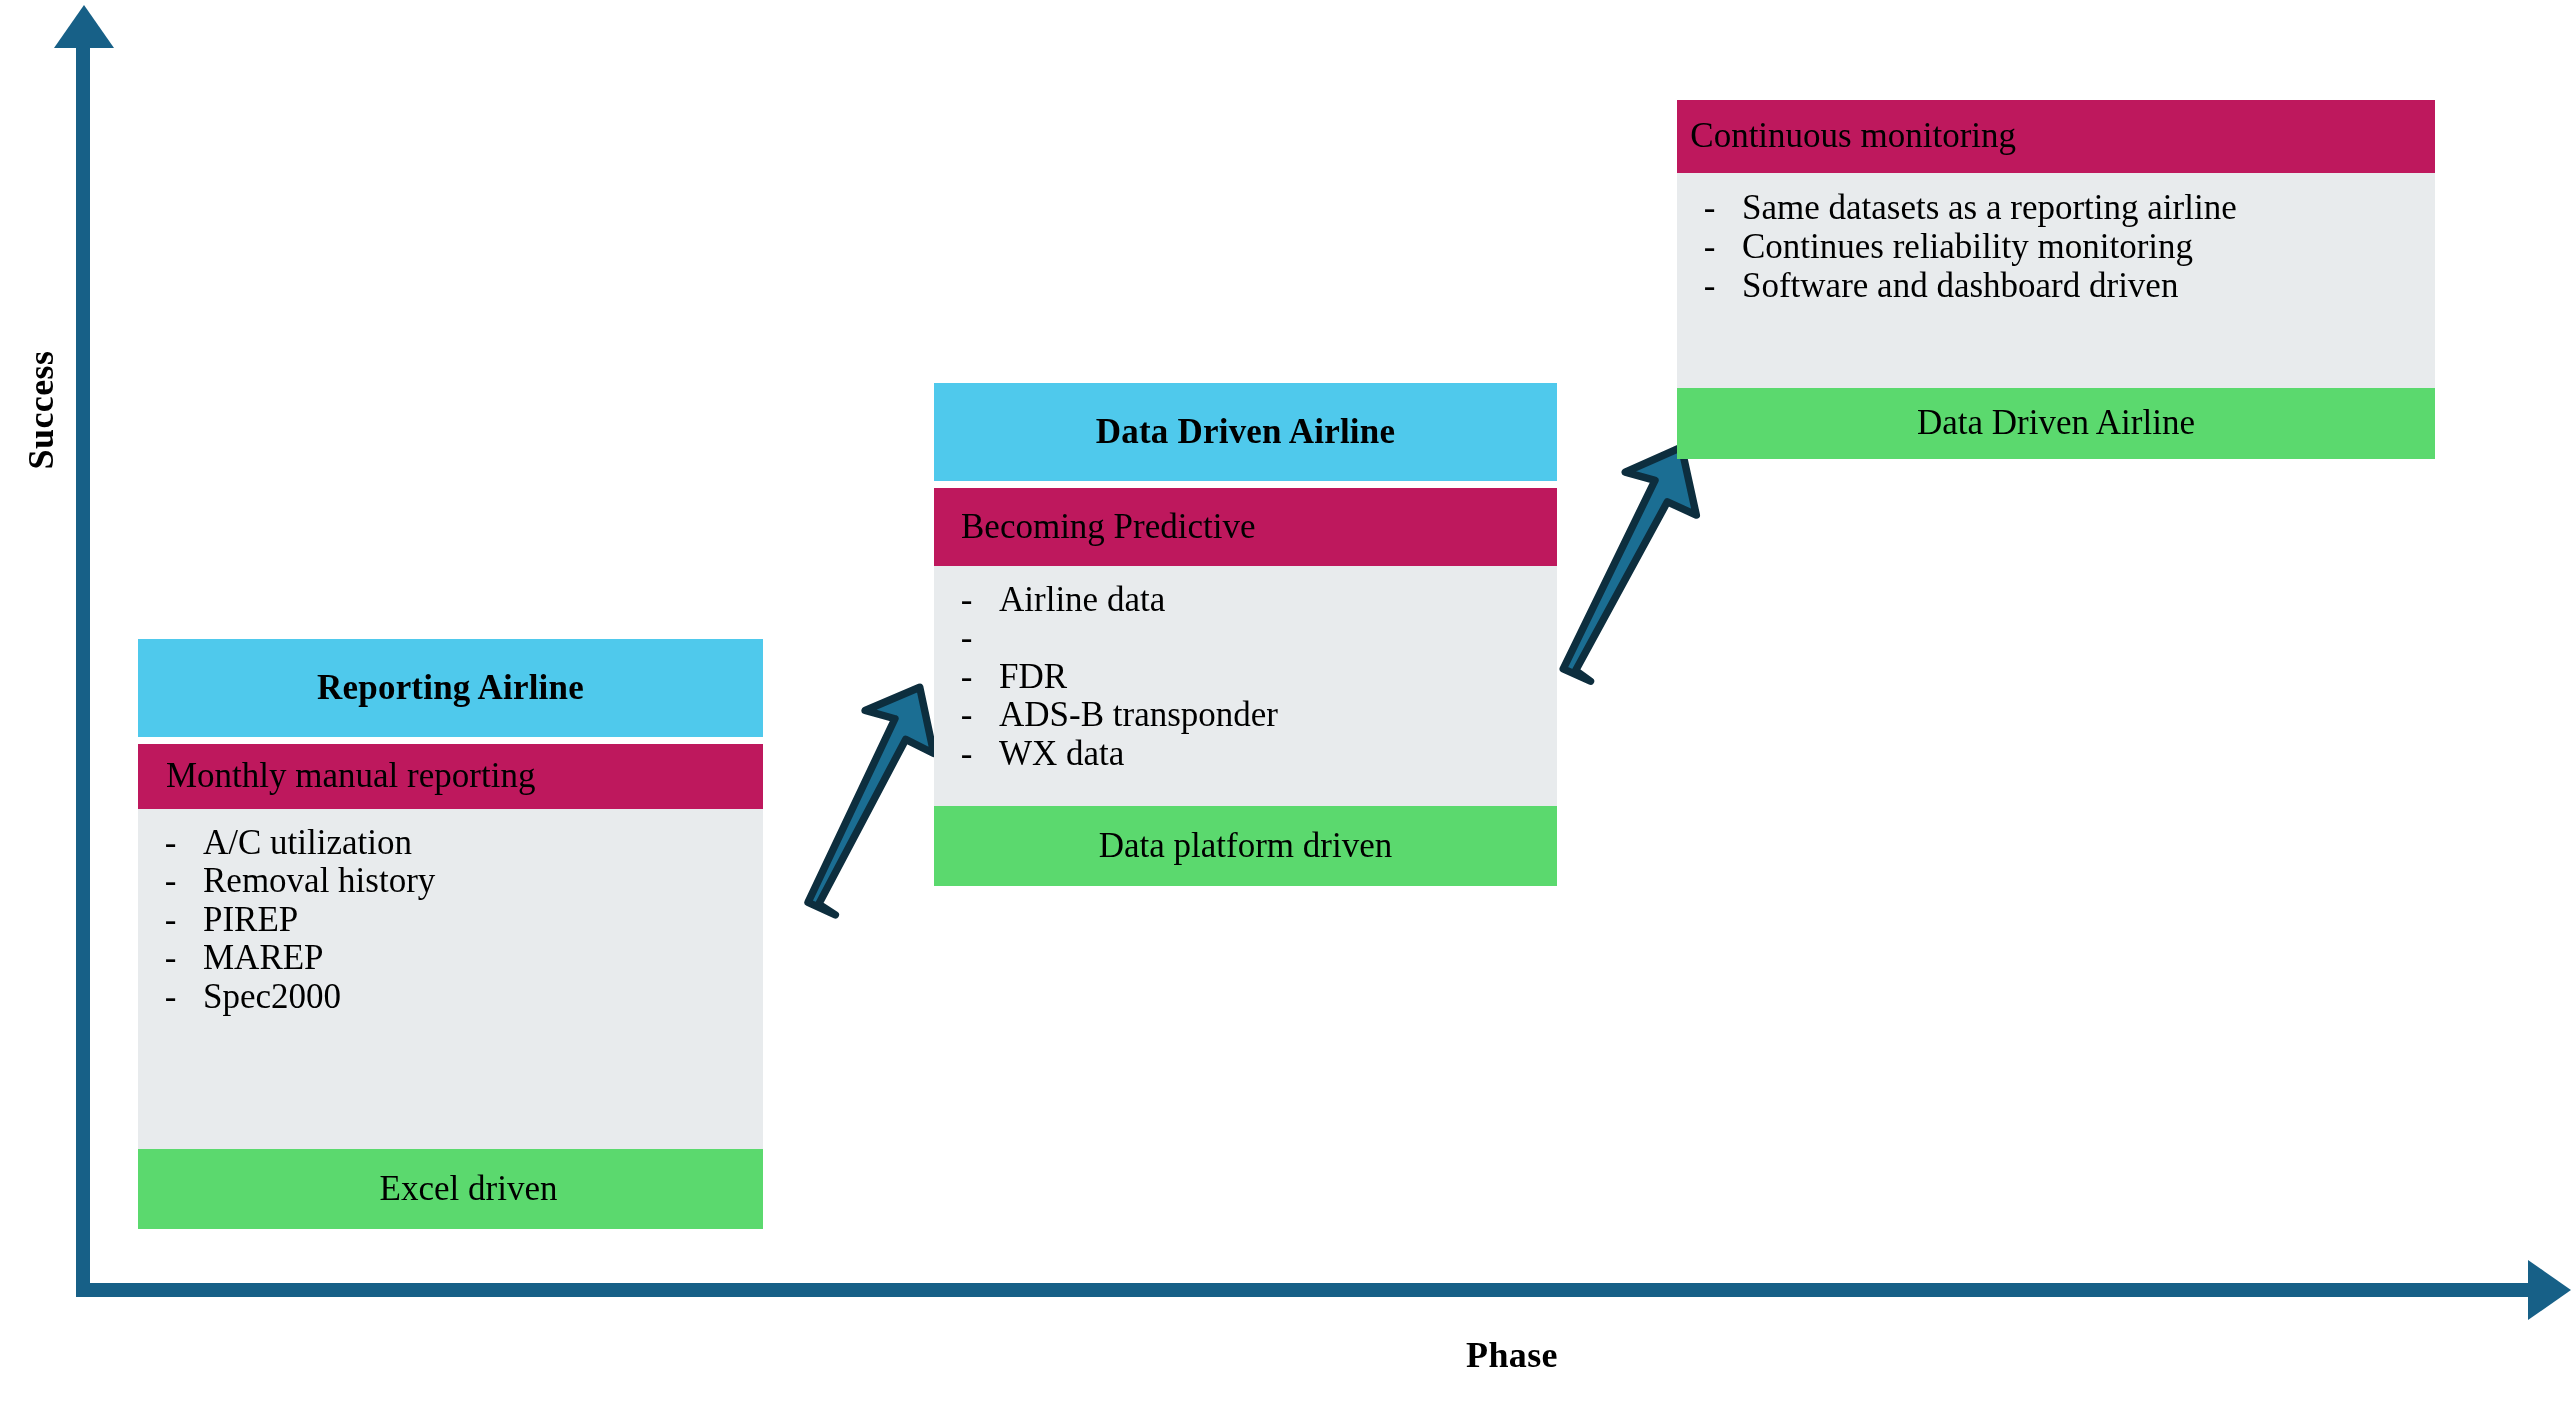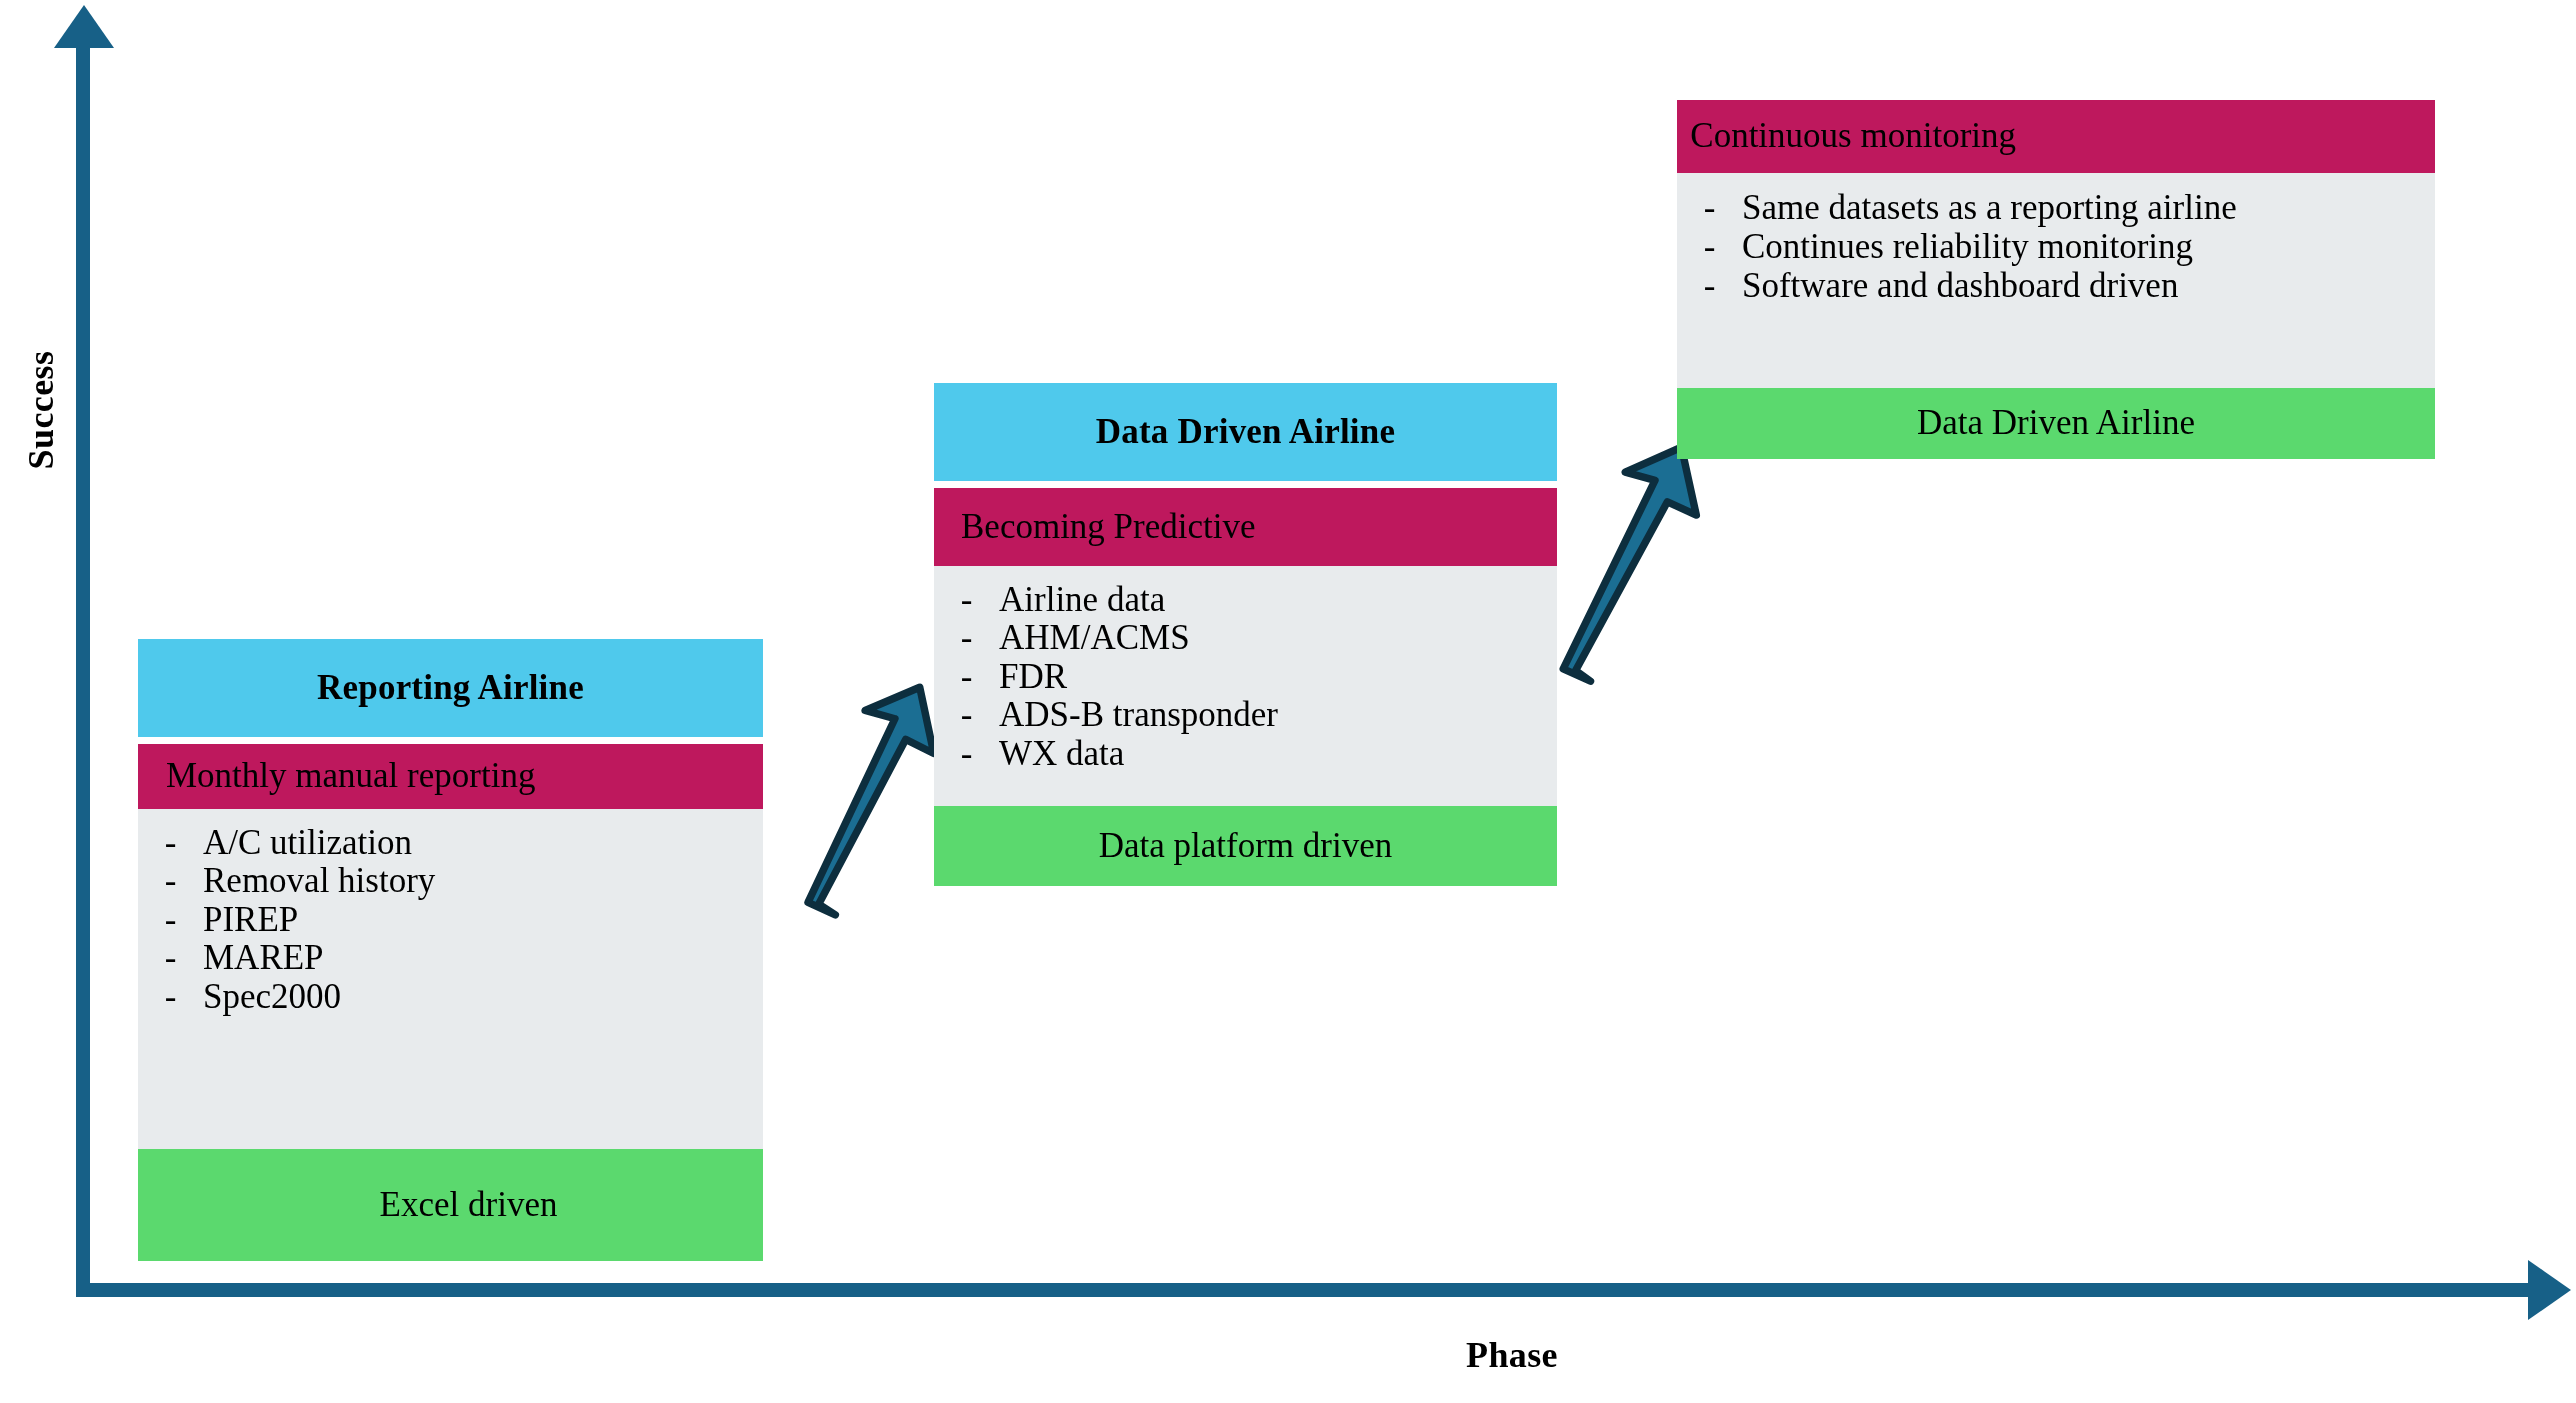--- a/index.html
+++ b/index.html
@@ -137,21 +137,21 @@
 
   
   #card-reporting {
     left: 138px;
     top: 639px;
     width: 625px;
   }
   #card-reporting .band-title   { height: 98px; }
   #card-reporting .band-subtitle{ height: 65px; padding-left: 28px; }
   #card-reporting .band-body    { height: 340px; }
-  #card-reporting .band-footer  { height: 112px; padding-left: 36px; }
+  #card-reporting .band-footer  { height: 80px; padding-left: 36px; }
 
   #card-datadriven {
     left: 934px;
     top: 383px;
     width: 623px;
   }
   #card-datadriven .band-title   { height: 98px; }
   #card-datadriven .band-subtitle{ height: 78px; padding-left: 27px; }
   #card-datadriven .band-body    { height: 240px; }
   #card-datadriven .band-footer  { height: 80px; }
@@ -226,21 +226,20 @@
     <div class="band band-title nosel">Data Driven Airline</div>
     <div class="band-gap"></div>
     <div class="band band-subtitle nosel">Becoming Predictive</div>
     <div class="band band-body">
       <div class="bullet-row">
         <span class="bullet-dash">-</span>
         <span class="bullet-text">Airline data</span>
       </div>
       <div class="bullet-row">
         <span class="bullet-dash">-</span>
-        <span class="bullet-text">AHM/ACMS</span>
       </div>
       <div class="bullet-row">
         <span class="bullet-dash">-</span>
         <span class="bullet-text">FDR</span>
       </div>
       <div class="bullet-row">
         <span class="bullet-dash">-</span>
         <span class="bullet-text">ADS-B transponder</span>
       </div>
       <div class="bullet-row">

